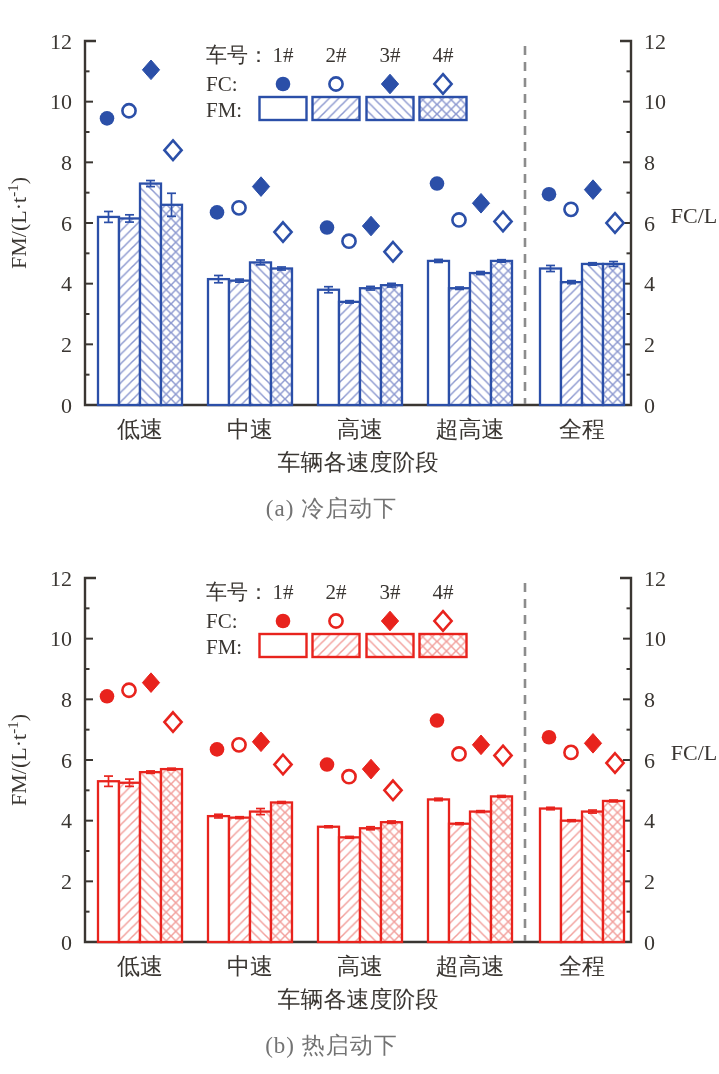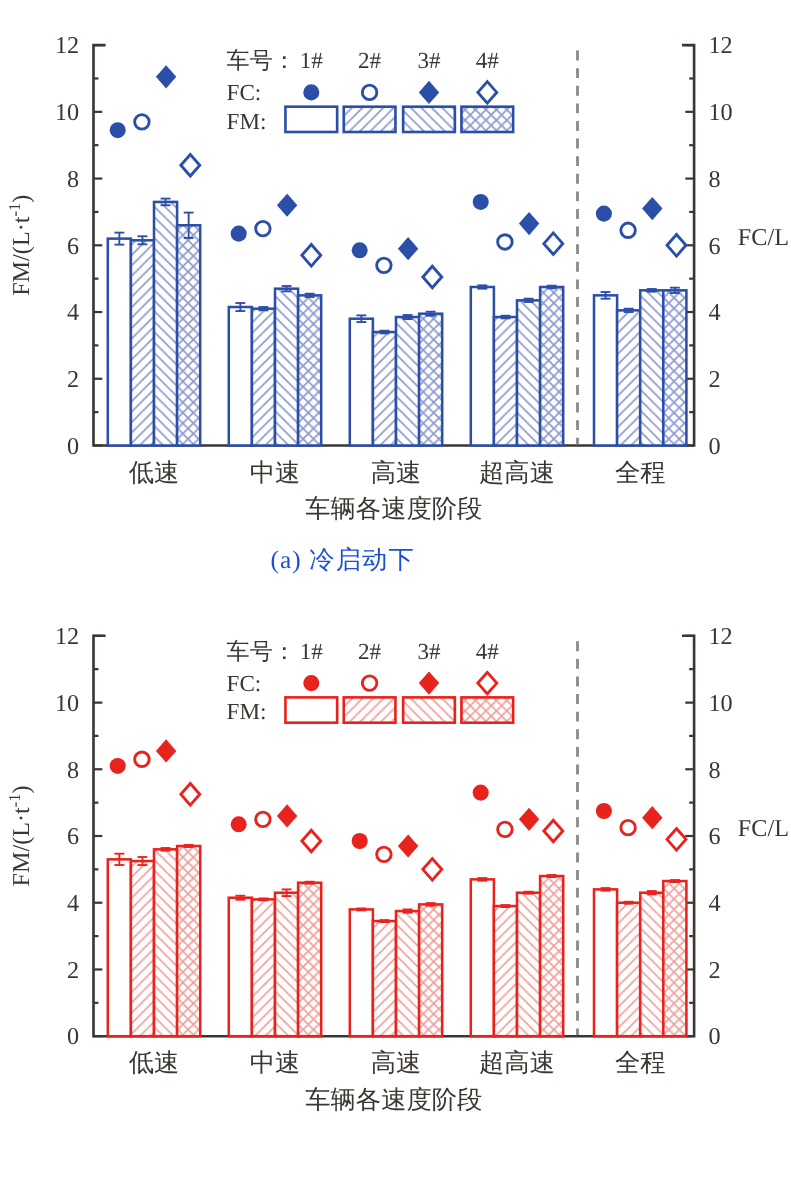--- a/index.html
+++ b/index.html
@@ -2,22 +2,23 @@
 <html><head>
 <meta charset="utf-8">
 <style>
   html,body{margin:0;padding:0;background:#ffffff;}
   body{width:719px;font-family:"Liberation Serif","DejaVu Serif",serif;}
   .page{width:719px;}
   figure.panel{margin:0;padding:0;}
   figure.panel svg{display:block;}
   .caption{
     width:623px;height:57px;line-height:57px;text-align:center;
-    font-size:23px;color:#1d4ed8;letter-spacing:1px;
+    font-size:23px;color:#737373;letter-spacing:1px;
     font-family:"Liberation Serif","DejaVu Serif",serif;
+    padding-left:20px;
   }
 </style>
 </head>
 <body>
 
 <div class="page">
   <figure class="panel">
     <svg id="chart-a" width="719" height="480" viewBox="0 0 719 480">
         <defs>
           <pattern id="pat-a1" width="9.5" height="9.5" patternUnits="userSpaceOnUse">
@@ -490,14 +491,15 @@
           <path d="M503,208.64999999999998 L511.6,218.45 L503,228.25 L494.4,218.45 Z" fill="#ffffff" stroke="#e8231d" stroke-width="2.6"></path>
           <path d="M615,216.23333333333332 L623.6,226.03333333333333 L615,235.83333333333334 L606.4,226.03333333333333 Z" fill="#ffffff" stroke="#e8231d" stroke-width="2.6"></path>
         </g>
         <text x="140" y="437" fill="#3a3632" font-size="23" font-family="&quot;Liberation Serif&quot;,&quot;DejaVu Serif&quot;,serif" text-anchor="middle">低速</text>
         <text x="250" y="437" fill="#3a3632" font-size="23" font-family="&quot;Liberation Serif&quot;,&quot;DejaVu Serif&quot;,serif" text-anchor="middle">中速</text>
         <text x="360" y="437" fill="#3a3632" font-size="23" font-family="&quot;Liberation Serif&quot;,&quot;DejaVu Serif&quot;,serif" text-anchor="middle">高速</text>
         <text x="470" y="437" fill="#3a3632" font-size="23" font-family="&quot;Liberation Serif&quot;,&quot;DejaVu Serif&quot;,serif" text-anchor="middle">超高速</text>
         <text x="582" y="437" fill="#3a3632" font-size="23" font-family="&quot;Liberation Serif&quot;,&quot;DejaVu Serif&quot;,serif" text-anchor="middle">全程</text>
         <text x="358" y="470" fill="#3a3632" font-size="23" font-family="&quot;Liberation Serif&quot;,&quot;DejaVu Serif&quot;,serif" text-anchor="middle">车辆各速度阶段</text>
       </svg>
+    <figcaption class="caption">(b) 热启动下</figcaption>
   </figure>
 </div>
 
 </body></html>

